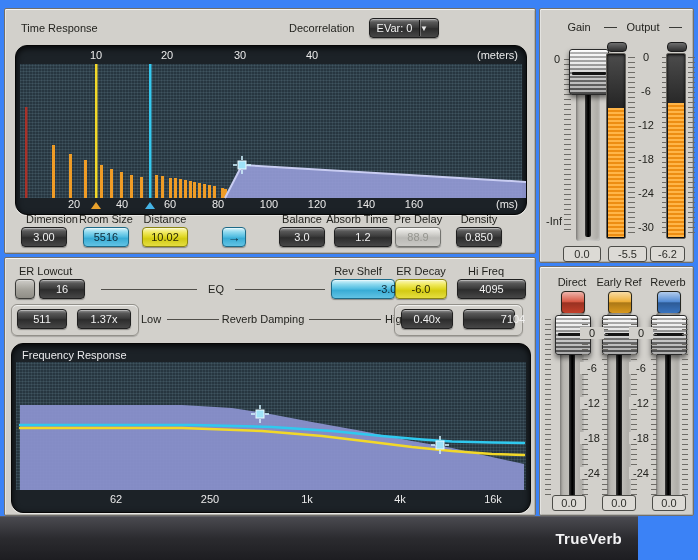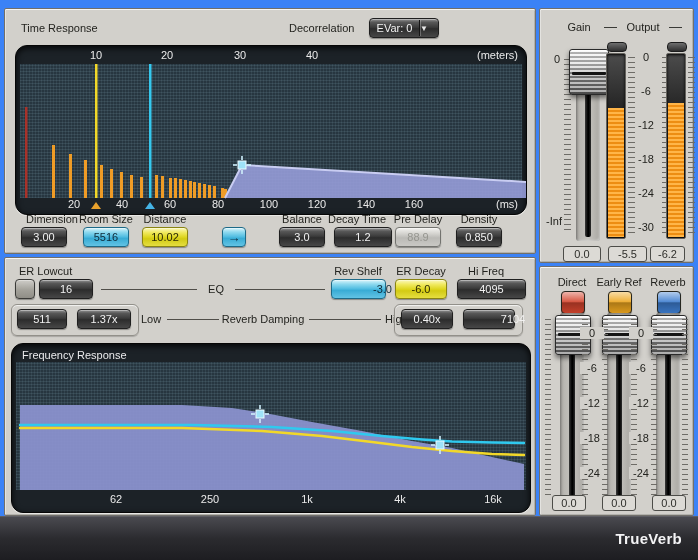--- a/index.html
+++ b/index.html
@@ -52,21 +52,21 @@
   .meter{position:absolute;width:20px;background:linear-gradient(180deg,#4c4c4c,#242424 30%,#141414);
          border:1px solid #64625d;border-radius:2px;box-shadow:inset 0 1px 3px #000;box-sizing:border-box;}
   .meter .fill{position:absolute;left:1px;right:1px;bottom:1px;
          background:repeating-linear-gradient(180deg,#ffb548 0 2px,#ed8d12 2px 4px);}
   .clip{position:absolute;width:18px;height:8px;border-radius:4px;border:1px solid #1c1c1c;
          background:linear-gradient(180deg,#6e6e6e,#2e2e2e);}
   .color-btn{position:absolute;width:22px;height:21px;border-radius:4px;border:1px solid #26261f;
          background-image:linear-gradient(180deg,rgba(255,255,255,.6),rgba(255,255,255,.12) 45%,rgba(0,0,0,.28) 52%,rgba(0,0,0,.08));
          box-shadow:0 1px 1px rgba(0,0,0,.35);cursor:pointer;}
   .tri{position:absolute;width:0;height:0;border-left:5px solid transparent;border-right:5px solid transparent;}
-  .bottombar{position:absolute;left:0;top:516px;width:698px;height:44px;
+  .bottombar{position:absolute;left:0;top:516px;width:638px;height:44px;
          background:linear-gradient(180deg,#4a4a50 0%,#2b2b2f 50%,#1d1d21 100%);
          border-top:1px solid #5e5e64;display:flex;align-items:center;justify-content:flex-end;
          padding-right:16px;box-sizing:border-box;}
   .brand{font-size:15px;font-weight:bold;color:#f3f3f5;letter-spacing:.3px;}
   .arrow-glyph{font-size:13px;font-weight:bold;color:#103347;}
 </style>
 </head>
 <body>
 
 <div class="stage">
@@ -141,38 +141,38 @@
         <span class="arrow-glyph">→</span>
       </div>
     <div class="lbl ctr" style="left: -1px; top: 204px; width: 80px; margin-left: 8px;">Dimension</div>
         <div class="btn dark" style="left: 16px; top: 218px; width: 46px;">3.00</div>
         <div class="lbl ctr" style="left: 61px; top: 204px; width: 80px;">Room Size</div>
         <div class="btn cyan" style="left: 78px; top: 218px; width: 46px;">5516</div>
         <div class="lbl ctr" style="left: 120px; top: 204px; width: 80px;">Distance</div>
         <div class="btn yellow" style="left: 137px; top: 218px; width: 46px;">10.02</div>
         <div class="lbl ctr" style="left: 257px; top: 204px; width: 80px;">Balance</div>
         <div class="btn dark" style="left: 274px; top: 218px; width: 46px;">3.0</div>
-        <div class="lbl ctr" style="left: 312px; top: 204px; width: 80px;">Decay Time</div>
+        <div class="lbl ctr" style="left: 312px; top: 204px; width: 80px;">Absorb Time</div>
         <div class="btn dark" style="left: 329px; top: 218px; width: 58px;">1.2</div>
         <div class="lbl ctr" style="left: 373px; top: 204px; width: 80px;">Pre Delay</div>
         <div class="btn light" style="left: 390px; top: 218px; width: 46px;">88.9</div>
         <div class="lbl ctr" style="left: 434px; top: 204px; width: 80px;">Density</div>
         <div class="btn dark" style="left: 451px; top: 218px; width: 46px;">0.850</div>
       </div>
   </div>
 
   <div class="panel" style="left:4px;top:257px;width:532px;height:259px;">
     <div class="lbl" style="left:14px;top:7px;">ER Lowcut</div>
     <div class="btn gray" style="left:10px;top:21px;width:20px;"></div>
-    <div class="btn dark" style="left:34px;top:21px;width:54px;">16</div>
+    <div class="btn dark" style="left:34px;top:21px;width:46px;">16</div>
     <div class="hline" style="left:96px;top:31px;width:96px;"></div>
     <div class="lbl ctr" style="left:198px;top:25px;width:26px;">EQ</div>
     <div class="hline" style="left:230px;top:31px;width:90px;"></div>
     <div class="lbl ctr" style="left:318px;top:7px;width:70px;">Rev Shelf</div>
-    <div class="btn cyan" style="left:326px;top:21px;width:55px;padding-left:48px;">-3.0</div>
+    <div class="btn cyan" style="left:326px;top:21px;width:64px;padding-left:48px;">-3.0</div>
     <div class="lbl ctr" style="left:381px;top:7px;width:70px;">ER Decay</div>
     <div class="btn yellow" style="left:390px;top:21px;width:52px;">-6.0</div>
     <div class="lbl ctr" style="left:446px;top:7px;width:70px;">Hi Freq</div>
     <div class="btn dark" style="left:452px;top:21px;width:69px;">4095</div>
 
     <div class="group" style="left:6px;top:46px;width:126px;height:30px;"></div>
     <div class="btn dark" style="left:12px;top:51px;width:50px;">511</div>
     <div class="btn dark" style="left:72px;top:51px;width:54px;">1.37x</div>
     <div class="lbl" style="left:136px;top:55px;">Low</div>
     <div class="hline" style="left:162px;top:61px;width:52px;"></div>

